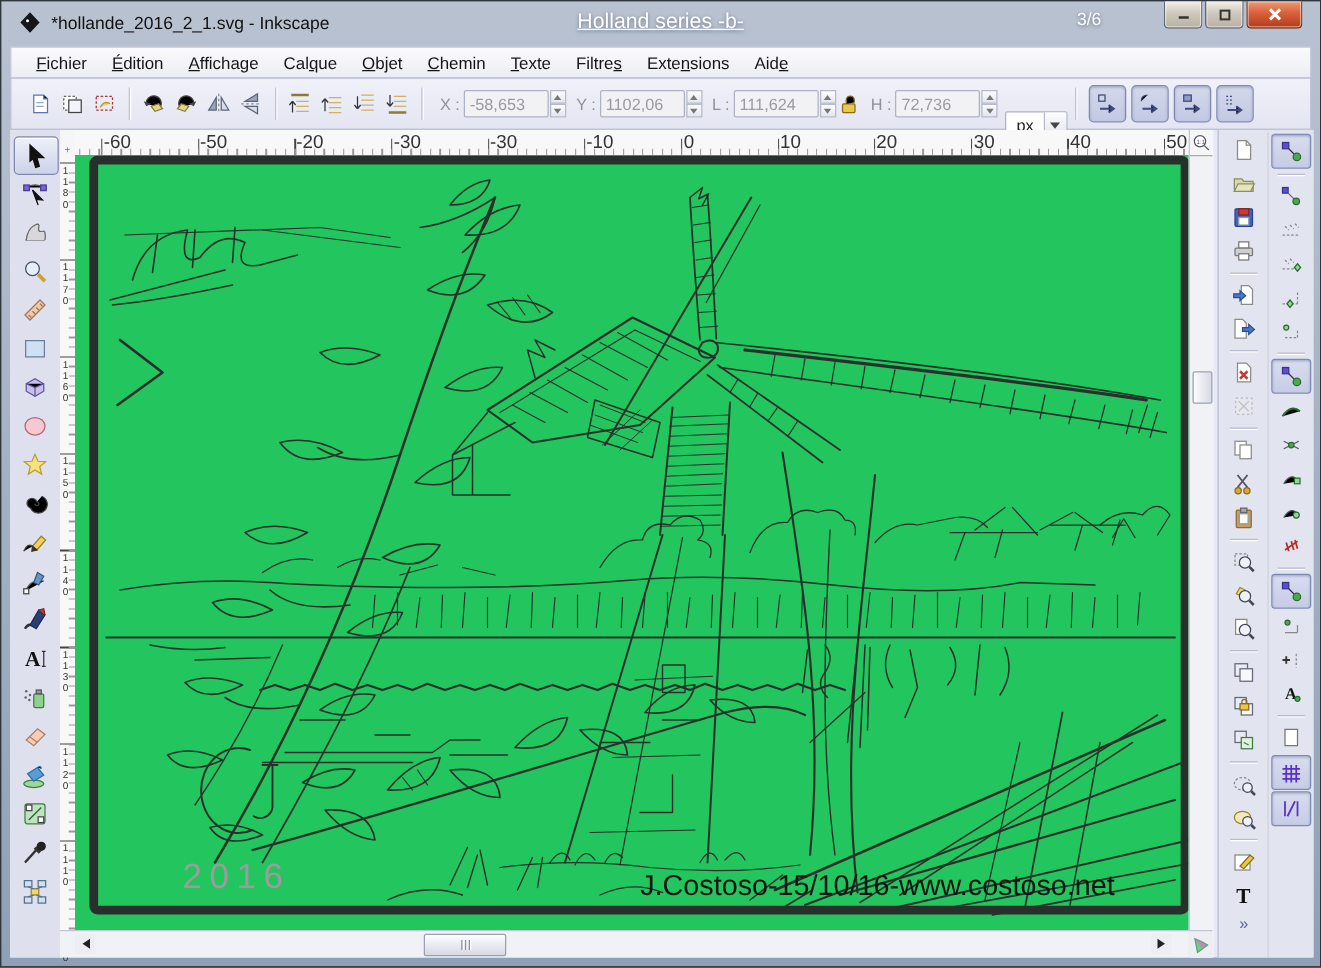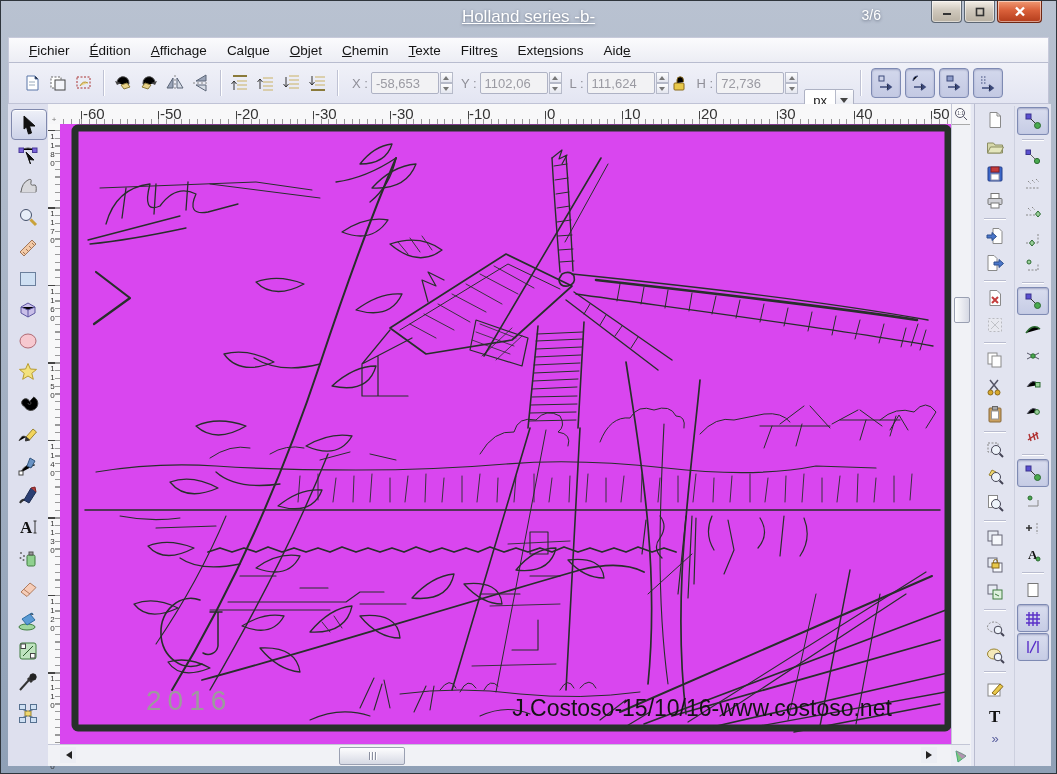--- a/index.html
+++ b/index.html
@@ -72,21 +72,21 @@
   .hl{position:absolute;top:1px;font-size:15px;color:#333;}
   #vruler{position:absolute;left:40px;top:20px;width:12px;bottom:22px;background:#f8f8f9;
       border-right:1px solid #888;
       background-image:
         repeating-linear-gradient(180deg,#999 0 1px,transparent 1px 7.75px),
         repeating-linear-gradient(180deg,#444 0 1px,transparent 1px 77.5px);
       background-size:5px 100%,12px 100%;background-position:right 6px,right 6px;
       background-repeat:repeat-y;}
   .vl{position:absolute;left:0px;font-size:8px;color:#333;writing-mode:vertical-lr;
       text-orientation:upright;letter-spacing:0;line-height:9px;}
-  #canvas{position:absolute;left:52px;top:20px;width:891px;bottom:22px;background:#d946ef;overflow:hidden;}
+  #canvas{position:absolute;left:52px;top:20px;width:891px;bottom:22px;background:#22c55e;overflow:hidden;}
   
   #vscroll{position:absolute;left:943px;top:0;width:19px;bottom:0;background:#f1f2f6;
       border-left:1px solid #c3c6d6;}
   #zoomcorner{position:absolute;left:0;top:0;width:18px;height:20px;background:#f6f6f8;
       border-bottom:1px solid #aaa;display:flex;align-items:center;justify-content:center;}
   #vthumb{position:absolute;left:2px;top:193px;width:14px;height:24px;border:1px solid #9aa0b2;
       border-radius:2px;background:linear-gradient(90deg,#fdfdfe,#d6d9e4);}
   .sbtn{position:absolute;display:flex;align-items:center;justify-content:center;background:#eceef4;}
   #vdown{left:0;bottom:0;width:18px;height:16px;}
   .arr-d{border:4px solid transparent;border-top:6px solid #222;margin-top:5px;}
@@ -118,20 +118,29 @@
       stroke-linecap:round;stroke-linejoin:round;}
   .art text{stroke:none;}
   svg.i{display:block;}
 </style>
 </head>
 <body>
 
 <div id="win">
 
   <div id="titlebar">
+    <div id="title-left">
+      <span>
+        <svg class="i" width="18" height="18" viewBox="0 0 18 18">
+            <path d="M2,9 L9,1.5 L16,9 L9,16.5 Z" fill="#15161a" stroke="#15161a"></path>
+            <circle cx="7" cy="7.5" r="1.2" fill="#fff" stroke="none"></circle>
+          </svg>
+      </span>
+      <span>*hollande_2016_2_1.svg - Inkscape</span>
+    </div>
     <div id="title-center">Holland series -b-</div>
     <div id="title-pages">3/6</div>
     <div class="winbtns">
       <div class="wbtn min">
           <svg class="i" width="10" height="9" viewBox="0 0 10 9">
             <path d="M1,7 H9" stroke="#333" stroke-width="2" fill="none"></path>
           </svg>
         </div>
       <div class="wbtn max">
           <svg class="i" width="10" height="10" viewBox="0 0 10 10">

